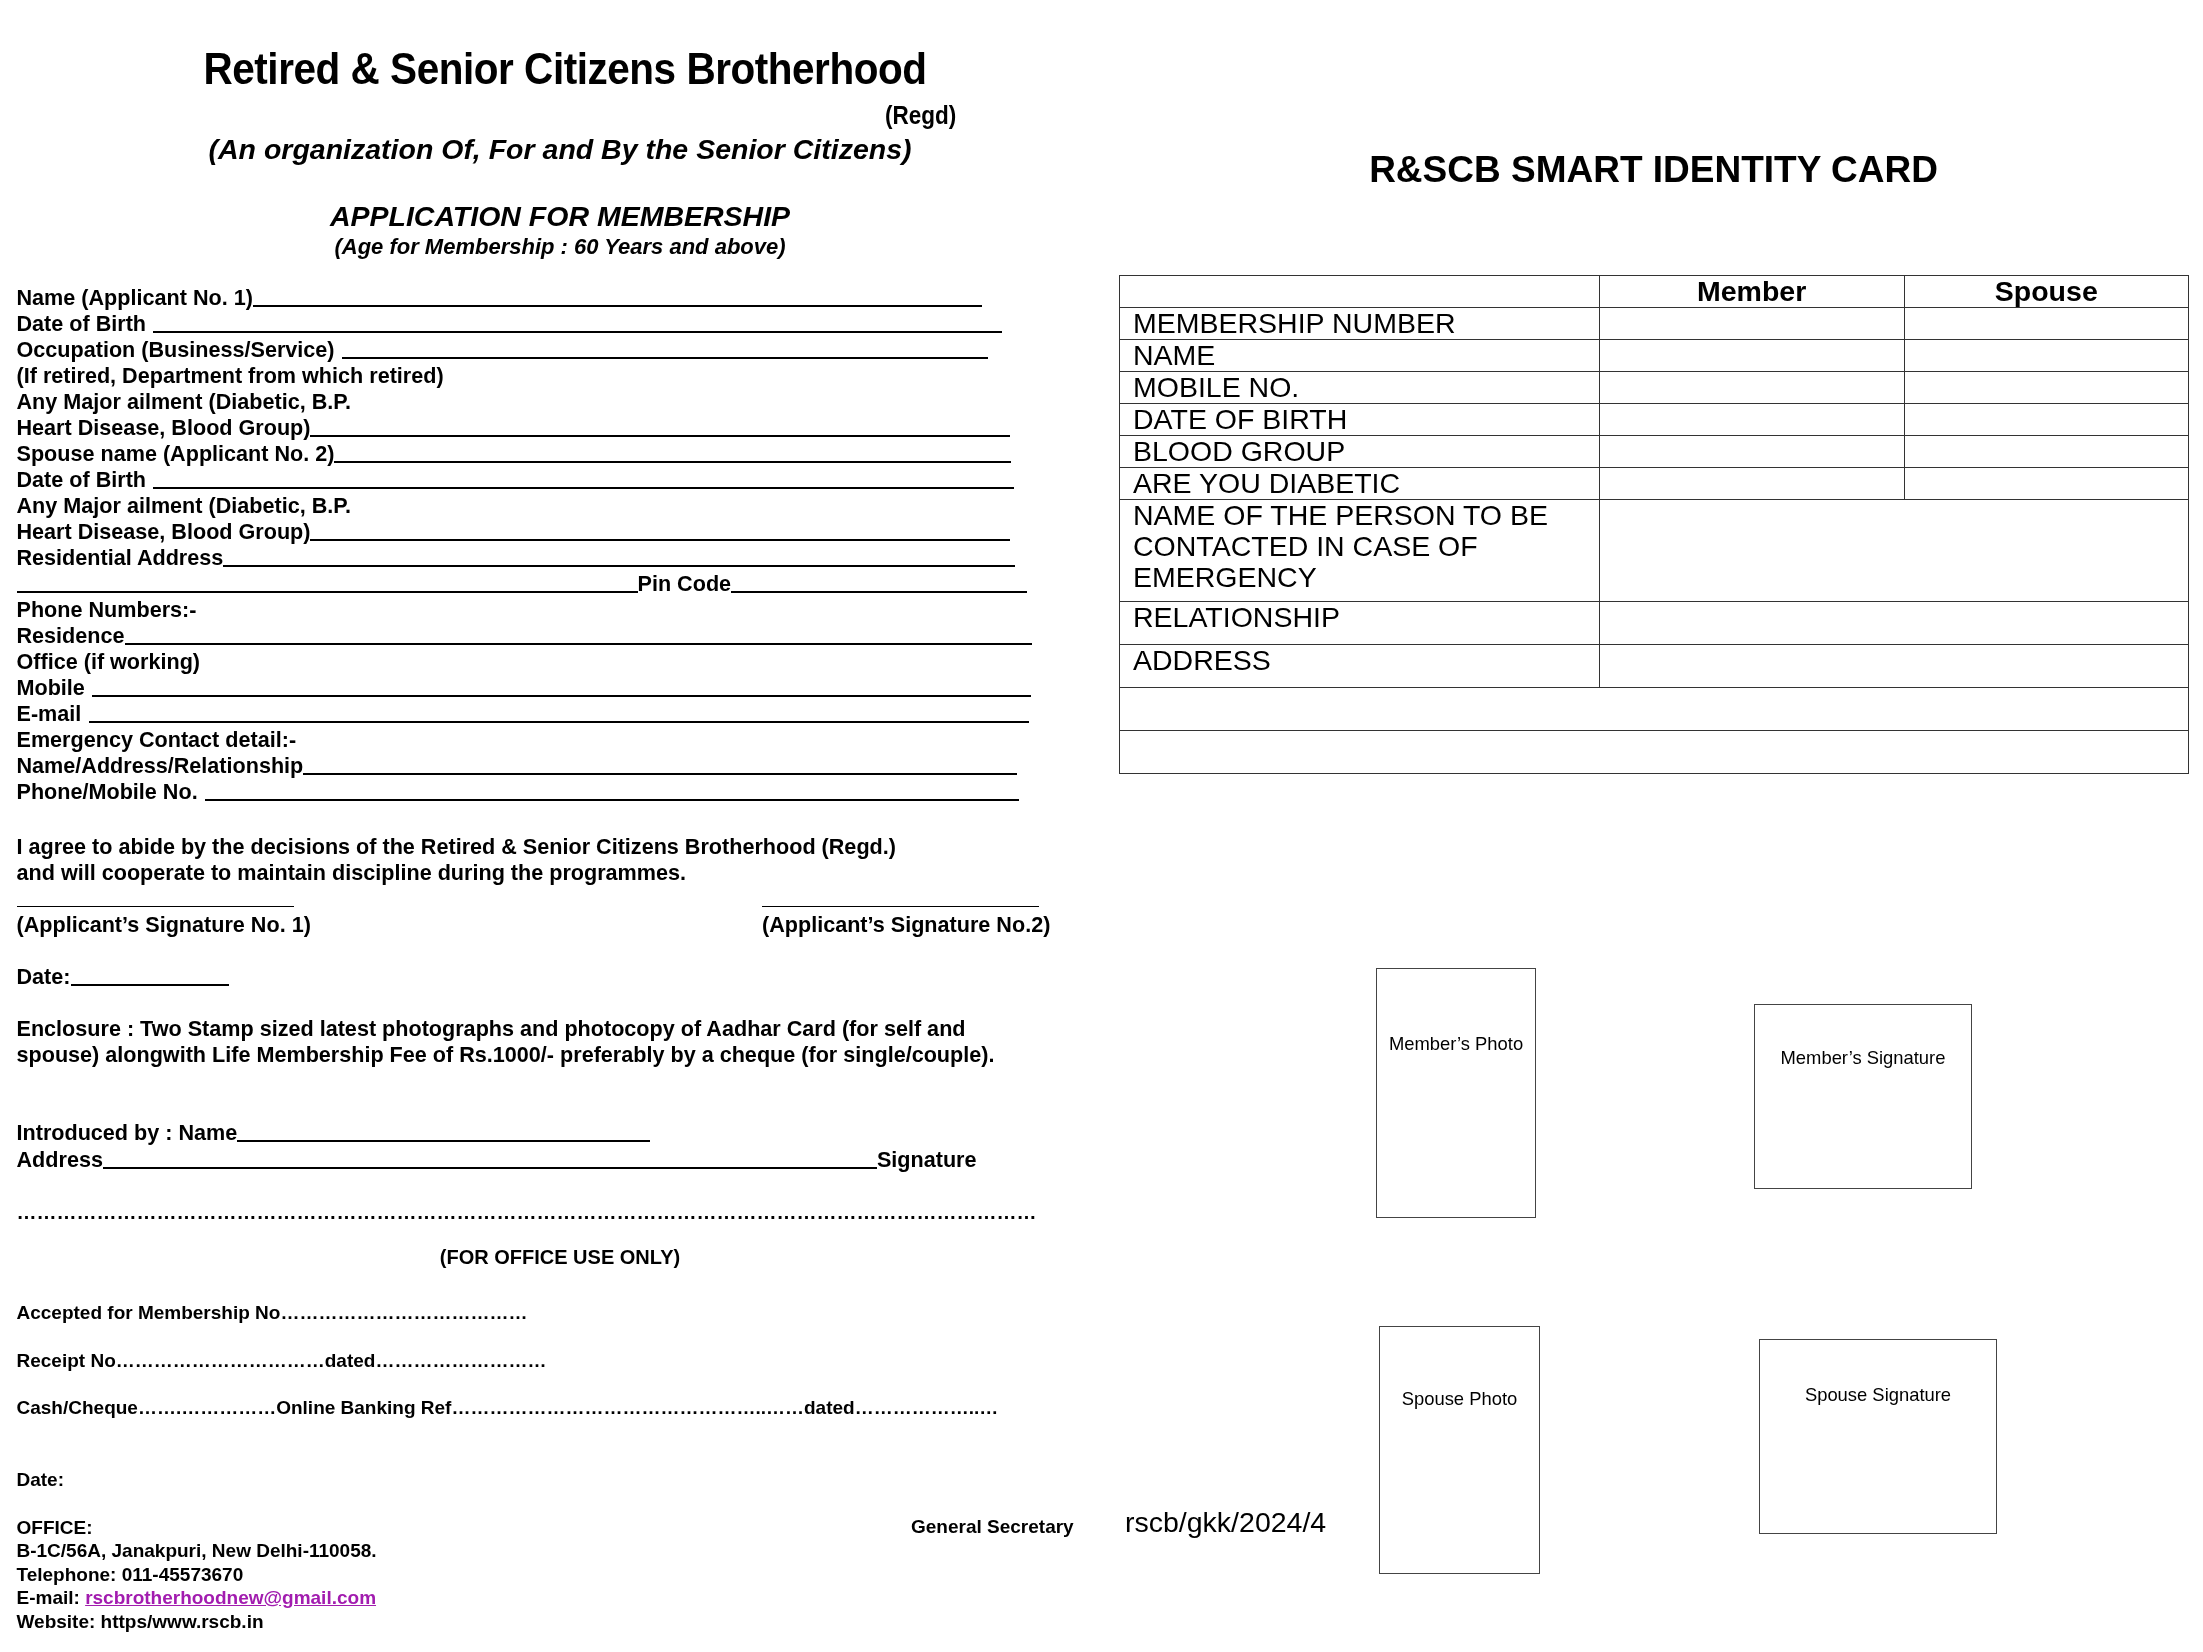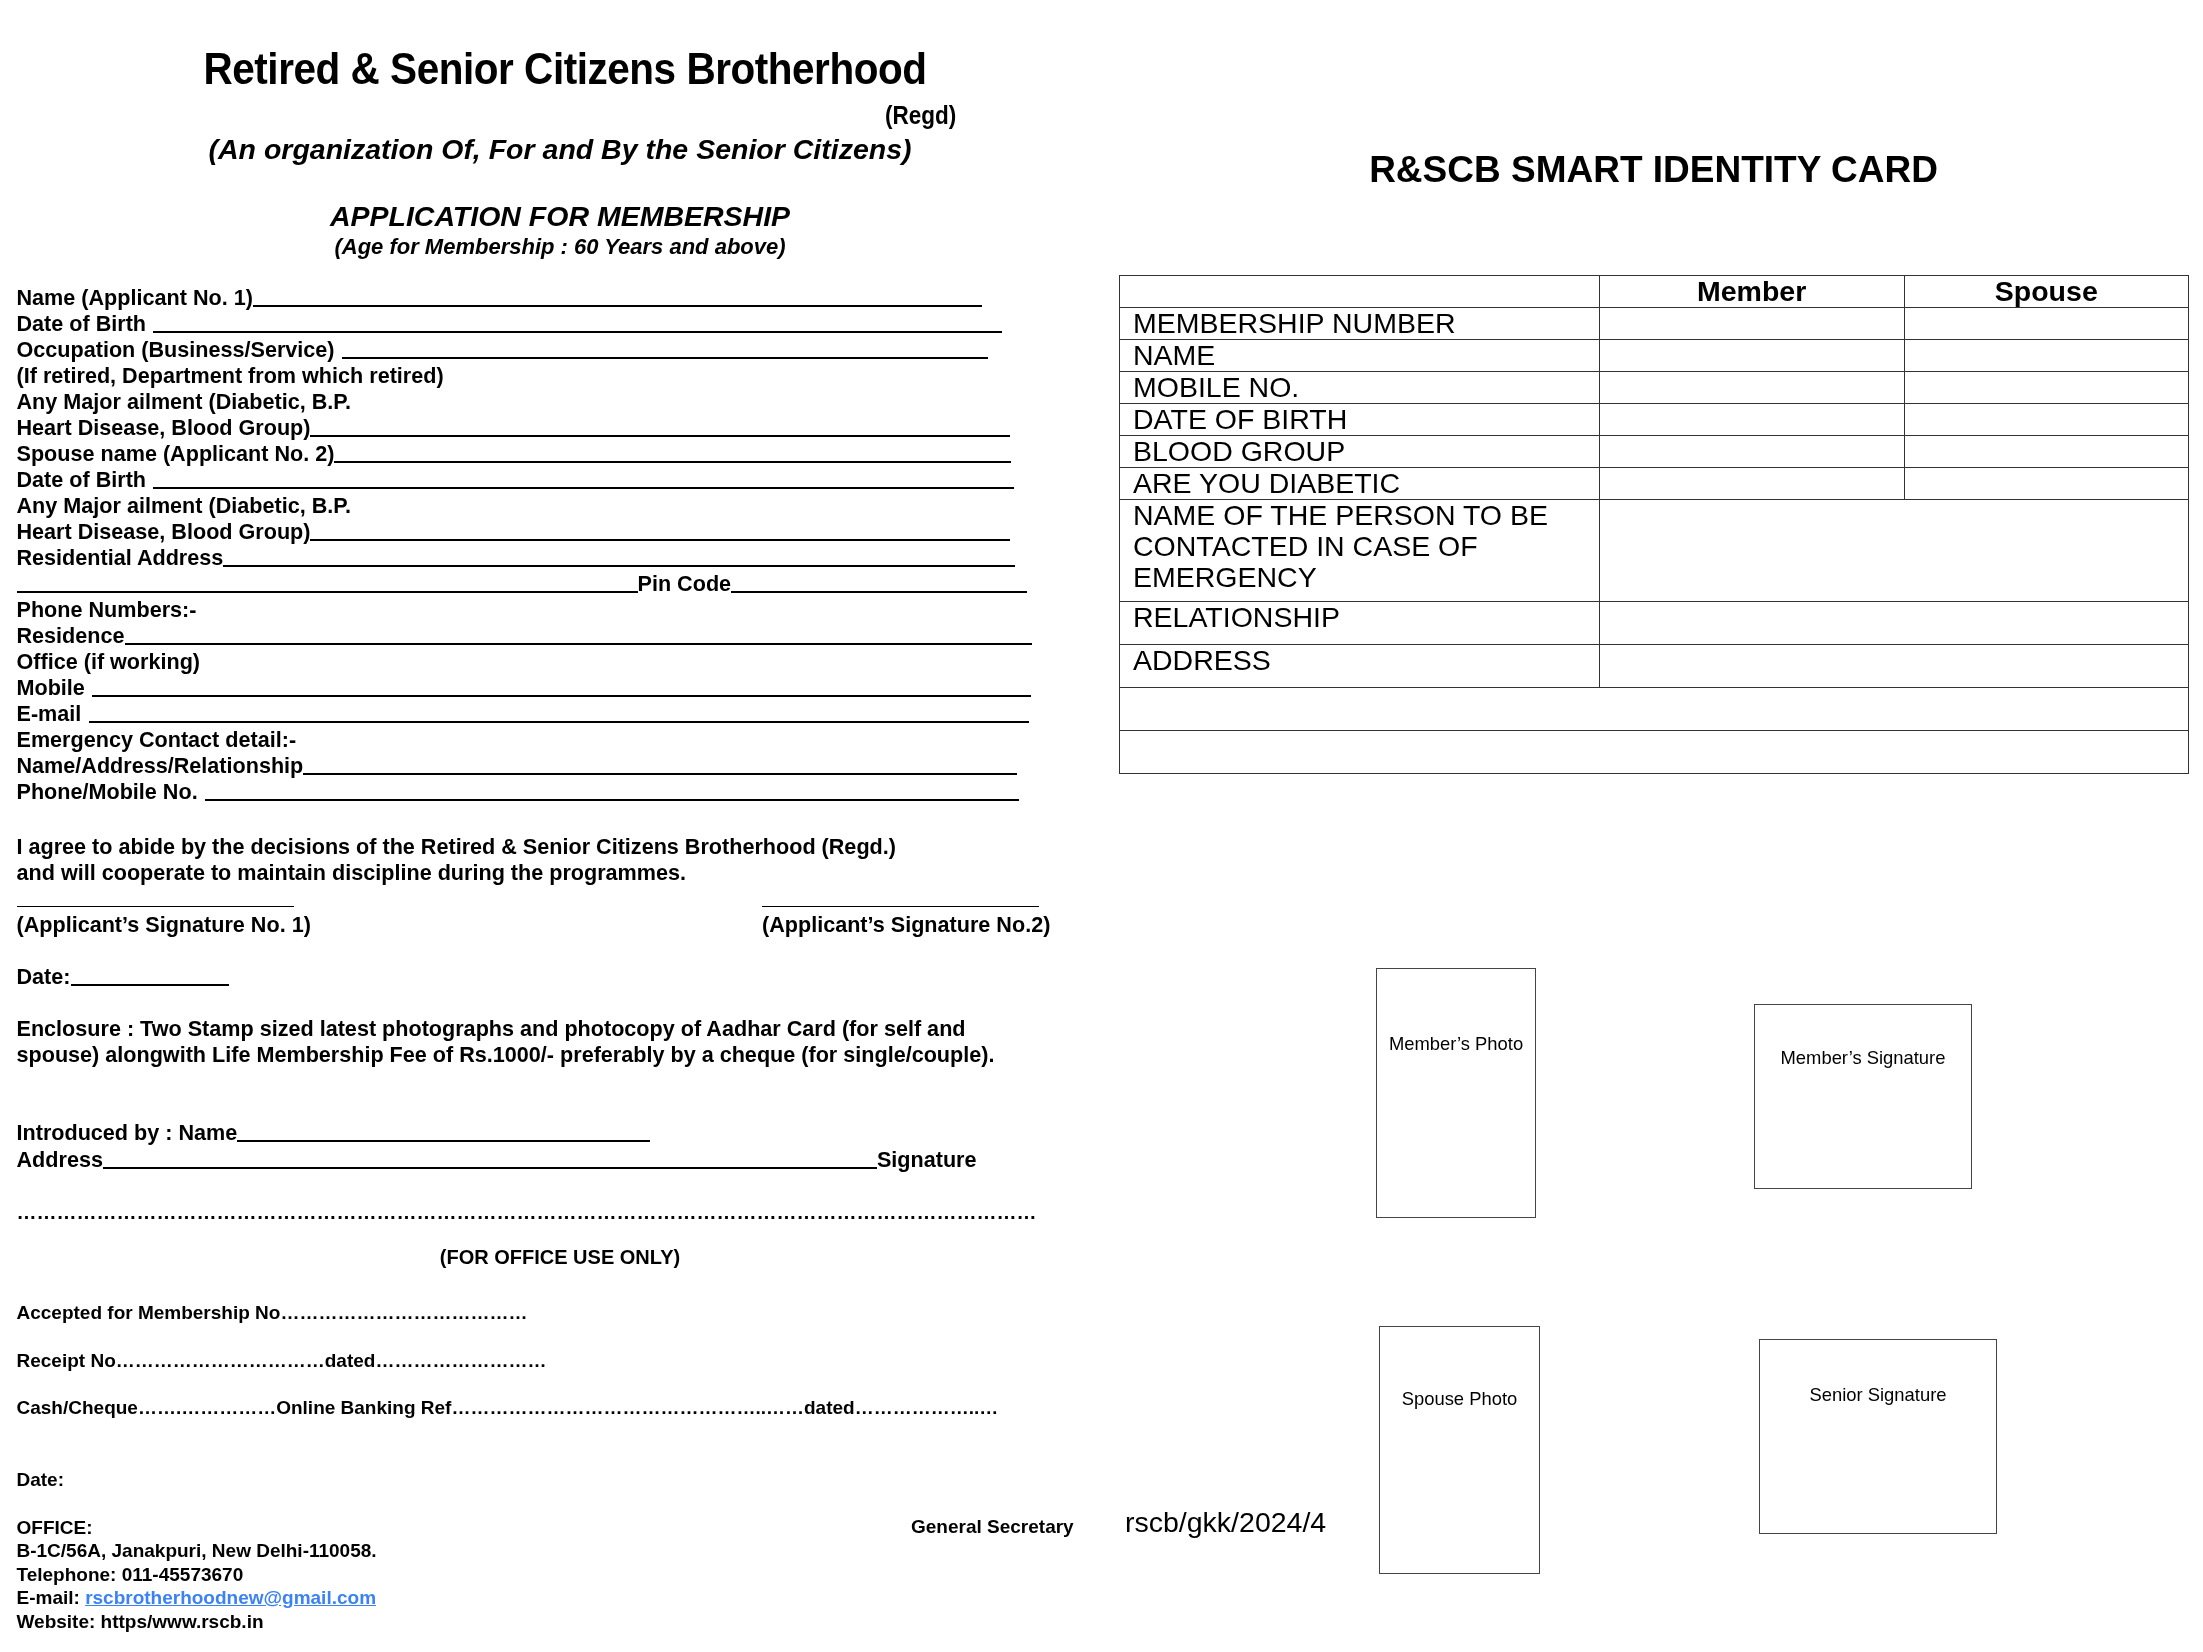--- a/index.html
+++ b/index.html
@@ -13,21 +13,21 @@
 
     .form { position: absolute; left: 16.5px; top: 285px; width: 1019px; }
     .frow { height: 26px; line-height: 26px; font-weight: bold; font-size: 21.6px; display: flex; align-items: flex-end; white-space: nowrap; }
     .frow .lbl { flex: 0 0 auto; }
     .frow .line { flex: 0 0 auto; border-bottom: 2.8px solid #000; height: 0; margin-bottom: 3.7px; }
 
     .para { font-weight: bold; font-size: 21.6px; line-height: 26px; position: absolute; left: 16.5px; }
     .sigline { position: absolute; border-top: 1.8px solid #000; height: 0; }
     .dots { font-weight: bold; font-size: 20px; position: absolute; left: 16.5px; top: 1201px; letter-spacing: 0px; }
     .small-b { font-weight: bold; font-size: 19px; position: absolute; }
-    .link { color: #3b82f6; text-decoration: underline; }
+    .link { color: #a21caf; text-decoration: underline; }
 
     .card-title { font-weight: bold; font-size: 37px; left: 1119px; width: 1069px; text-align: center; top: 149px; }
     table.idcard { position: absolute; left: 1119px; top: 275px; width: 1070px; border-collapse: collapse; font-family: "Liberation Sans", sans-serif; }
     table.idcard td, table.idcard th { border: 1.8px solid #333; padding: 0 0 0 13px; font-size: 28.5px; font-weight: normal; text-align: left; vertical-align: top; line-height: 31px; }
     table.idcard th { font-weight: bold; text-align: center; padding: 0; }
     table.idcard tr.r36 td { height: 31px; }
     table.idcard tr.hdr th { height: 31px; margin-top: 25px; }
     table.idcard tr.tall td { height: 101px; }
     table.idcard tr.r46 td { height: 42px; }
     .c1 { width: 473px; } .c2 { width: 300px; } .c3 { width: 280px; }
@@ -235,15 +235,15 @@
 <div class="box" style="left:1376px;top:968px;width:160px;height:250px;padding-top:64px">
   <span>Member’s Photo</span>
 </div>
 <div class="box" style="left:1754px;top:1004px;width:218px;height:185px;padding-top:42px">
   <span>Member’s Signature</span>
 </div>
 <div class="box" style="left:1379px;top:1326px;width:161px;height:248px;padding-top:61px">
   <span>Spouse Photo</span>
 </div>
 <div class="box" style="left:1759px;top:1339px;width:238px;height:195px;padding-top:44px">
-  <span>Senior Signature</span>
+  <span>Spouse Signature</span>
 </div>
 
 
 </body></html>

